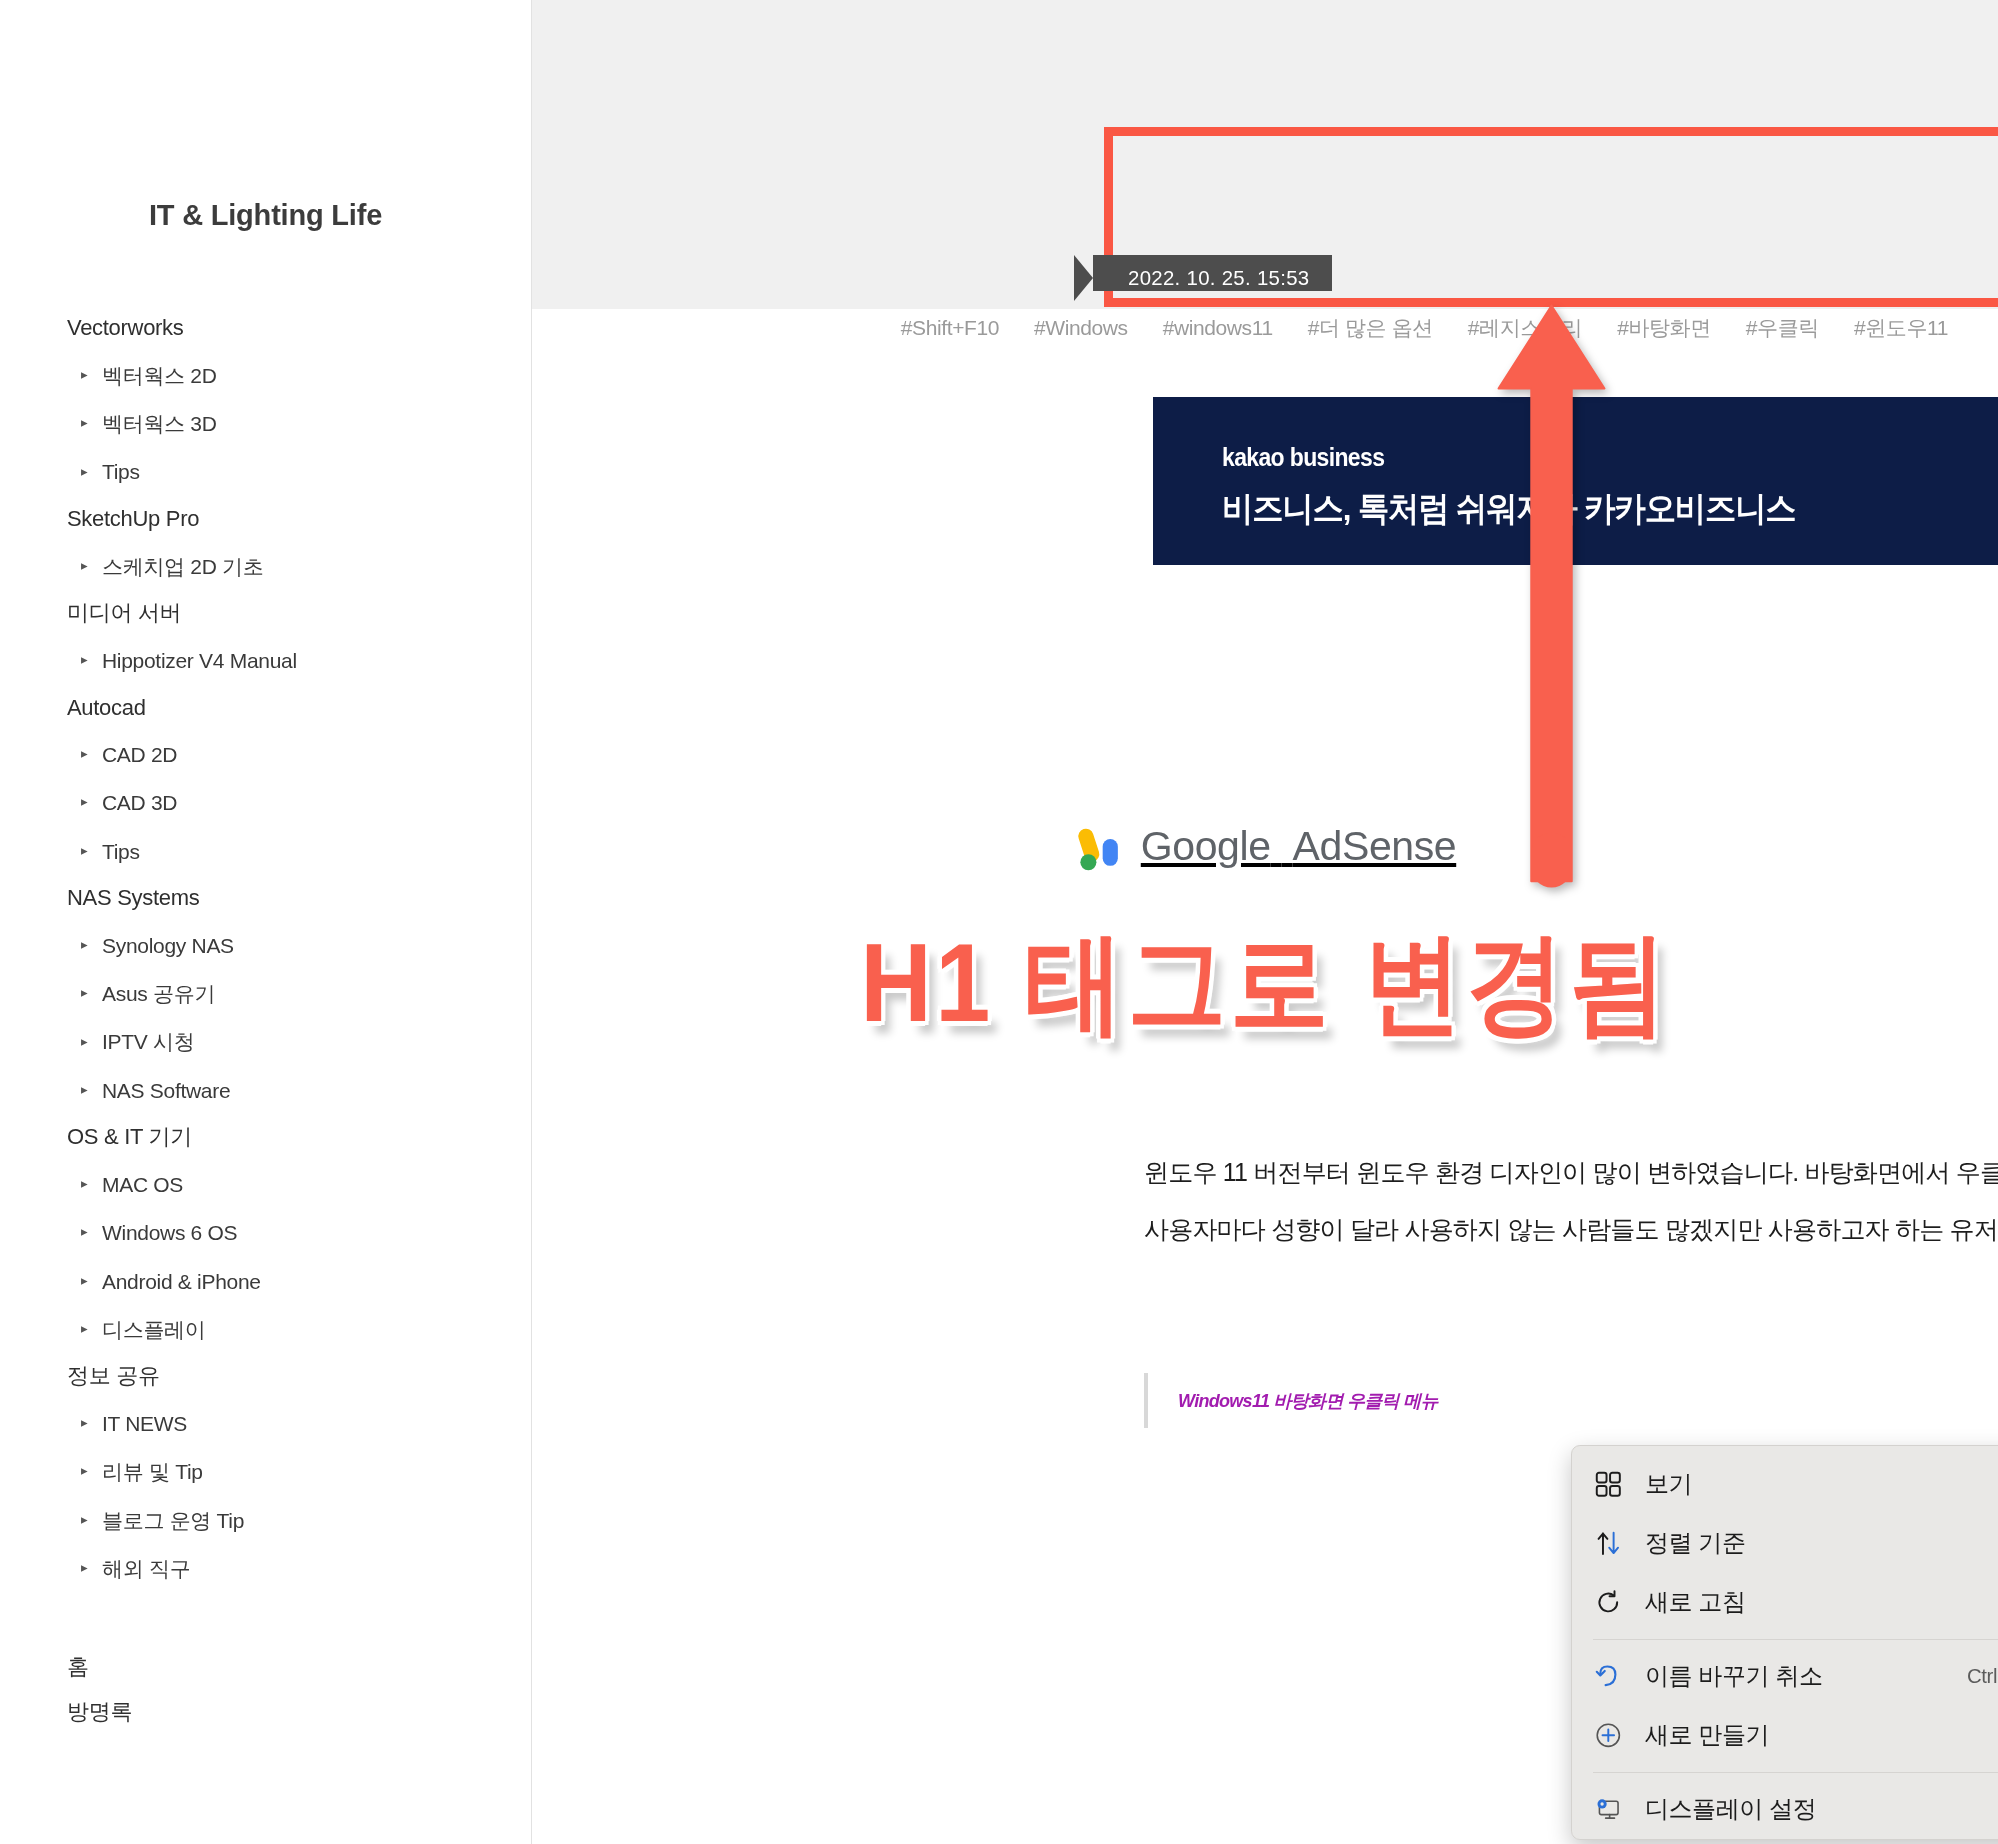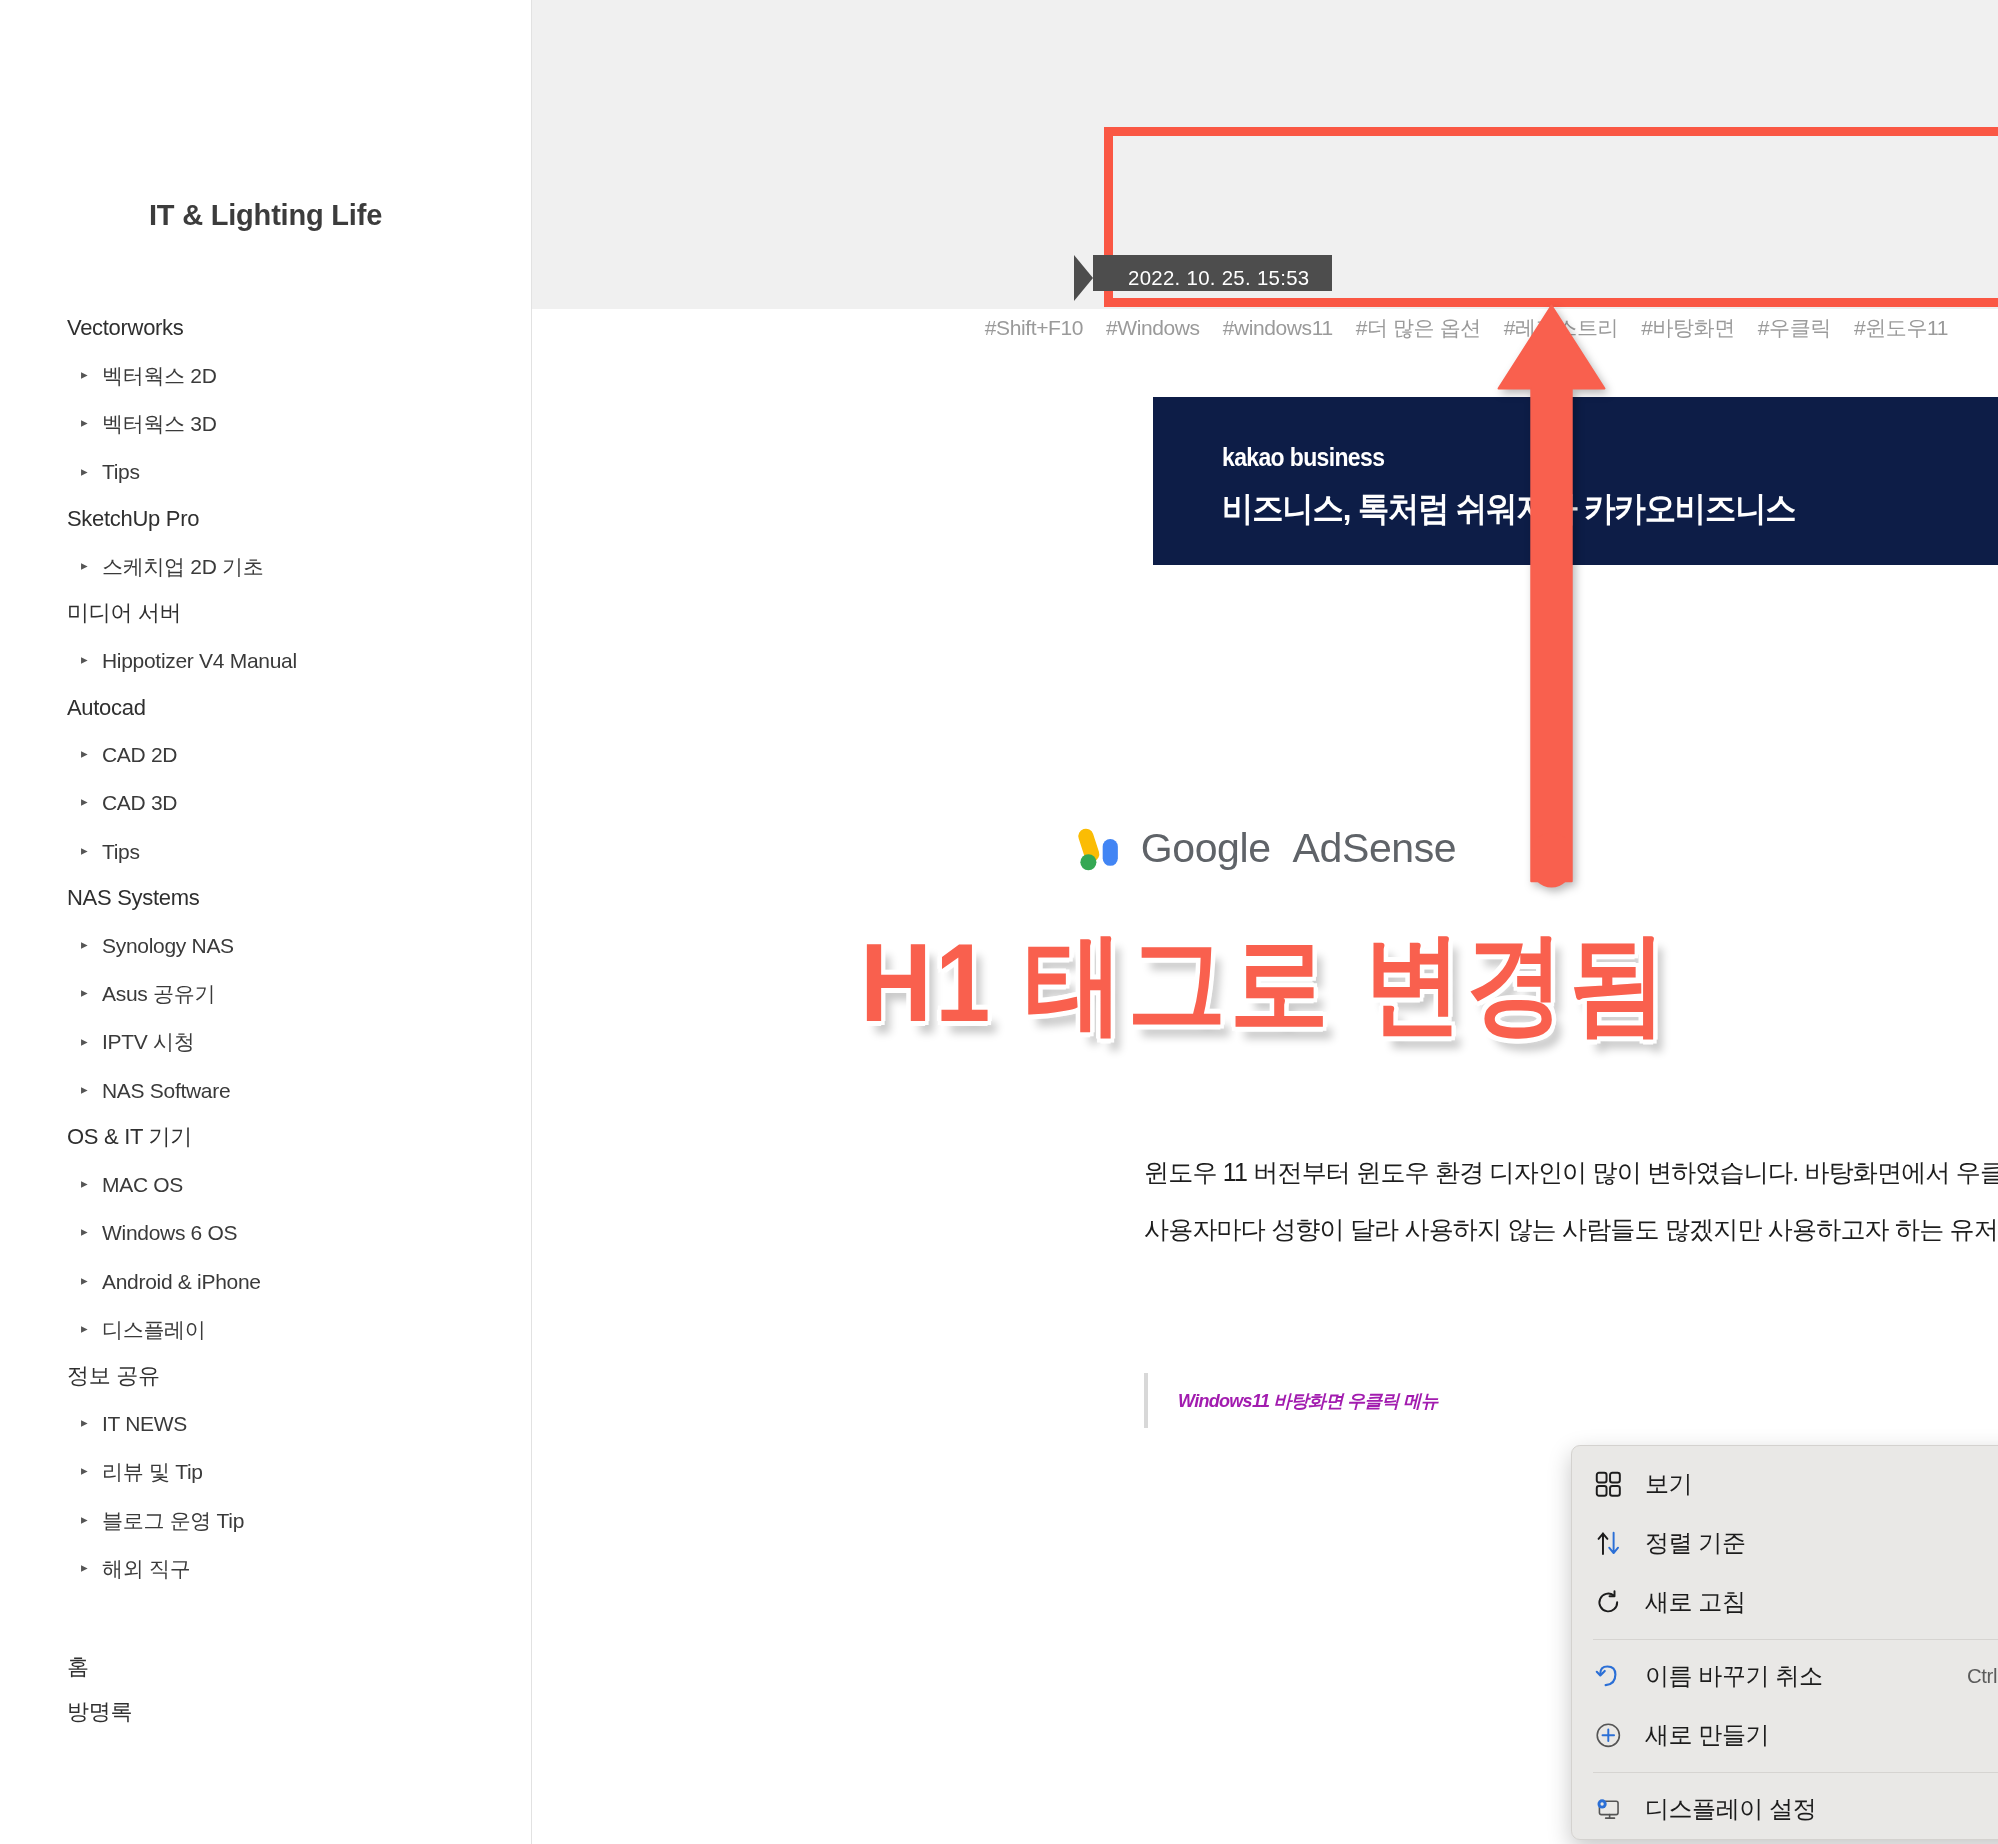--- a/index.html
+++ b/index.html
@@ -172,21 +172,21 @@
     position: absolute;
     left: 0; right: 0;
     top: 314px;
     text-align: right;
     padding-right: 51px;
     font-size: 21px;
     color: #9a9a9a;
     white-space: nowrap;
     letter-spacing: -0.4px;
   }
-  #tag-row .tag { margin-left: 23px; }
+  #tag-row .tag { margin-left: 35px; }
 
   
   #red-arrow {
     position: absolute;
     left: 962px;
     top: 301px;
     width: 115px;
     height: 590px;
     z-index: 8;
     filter: drop-shadow(3.5px 4.4px 4.4px rgba(0,0,0,.28));
@@ -223,22 +223,22 @@
     transform-origin: left center;
   }
 
   
   #adsense {
     position: absolute;
     left: 0; right: 0;
     top: 823px;
     display: flex;
     justify-content: center;
-    align-items: center;
     gap: 16px;
+    text-decoration: underline;
   }
   #adsense-text {
     font-size: 41px;
     color: #5f6368;
     letter-spacing: -0.4px;
   }
   #adsense-text b { font-weight: 400; color:#5f6368; }
 
   
   #h1-notice {

